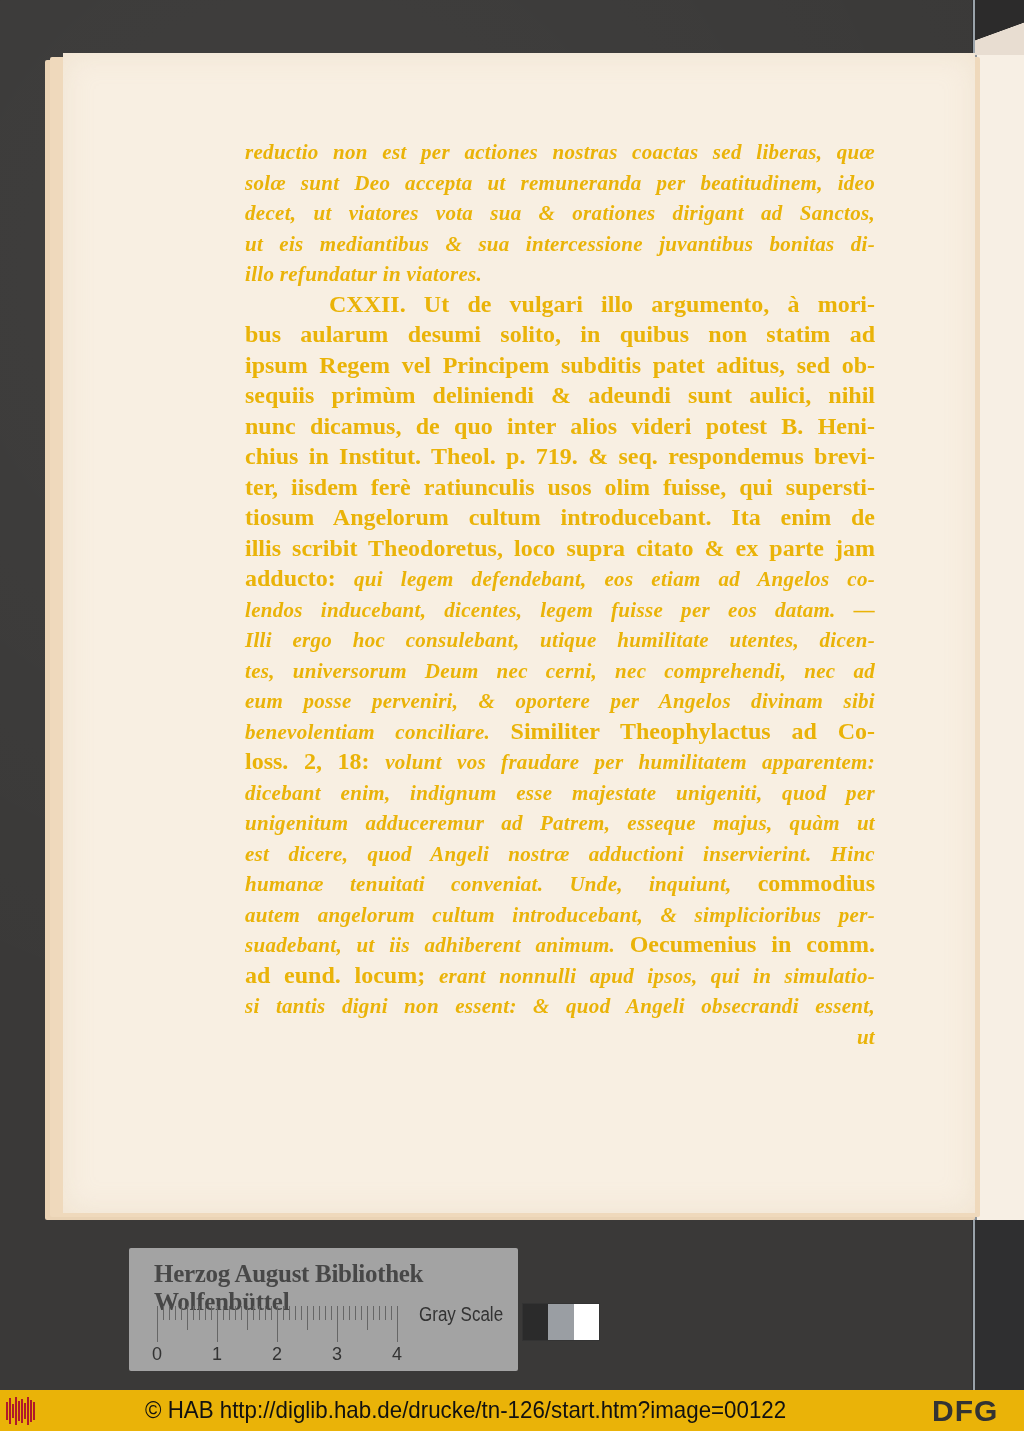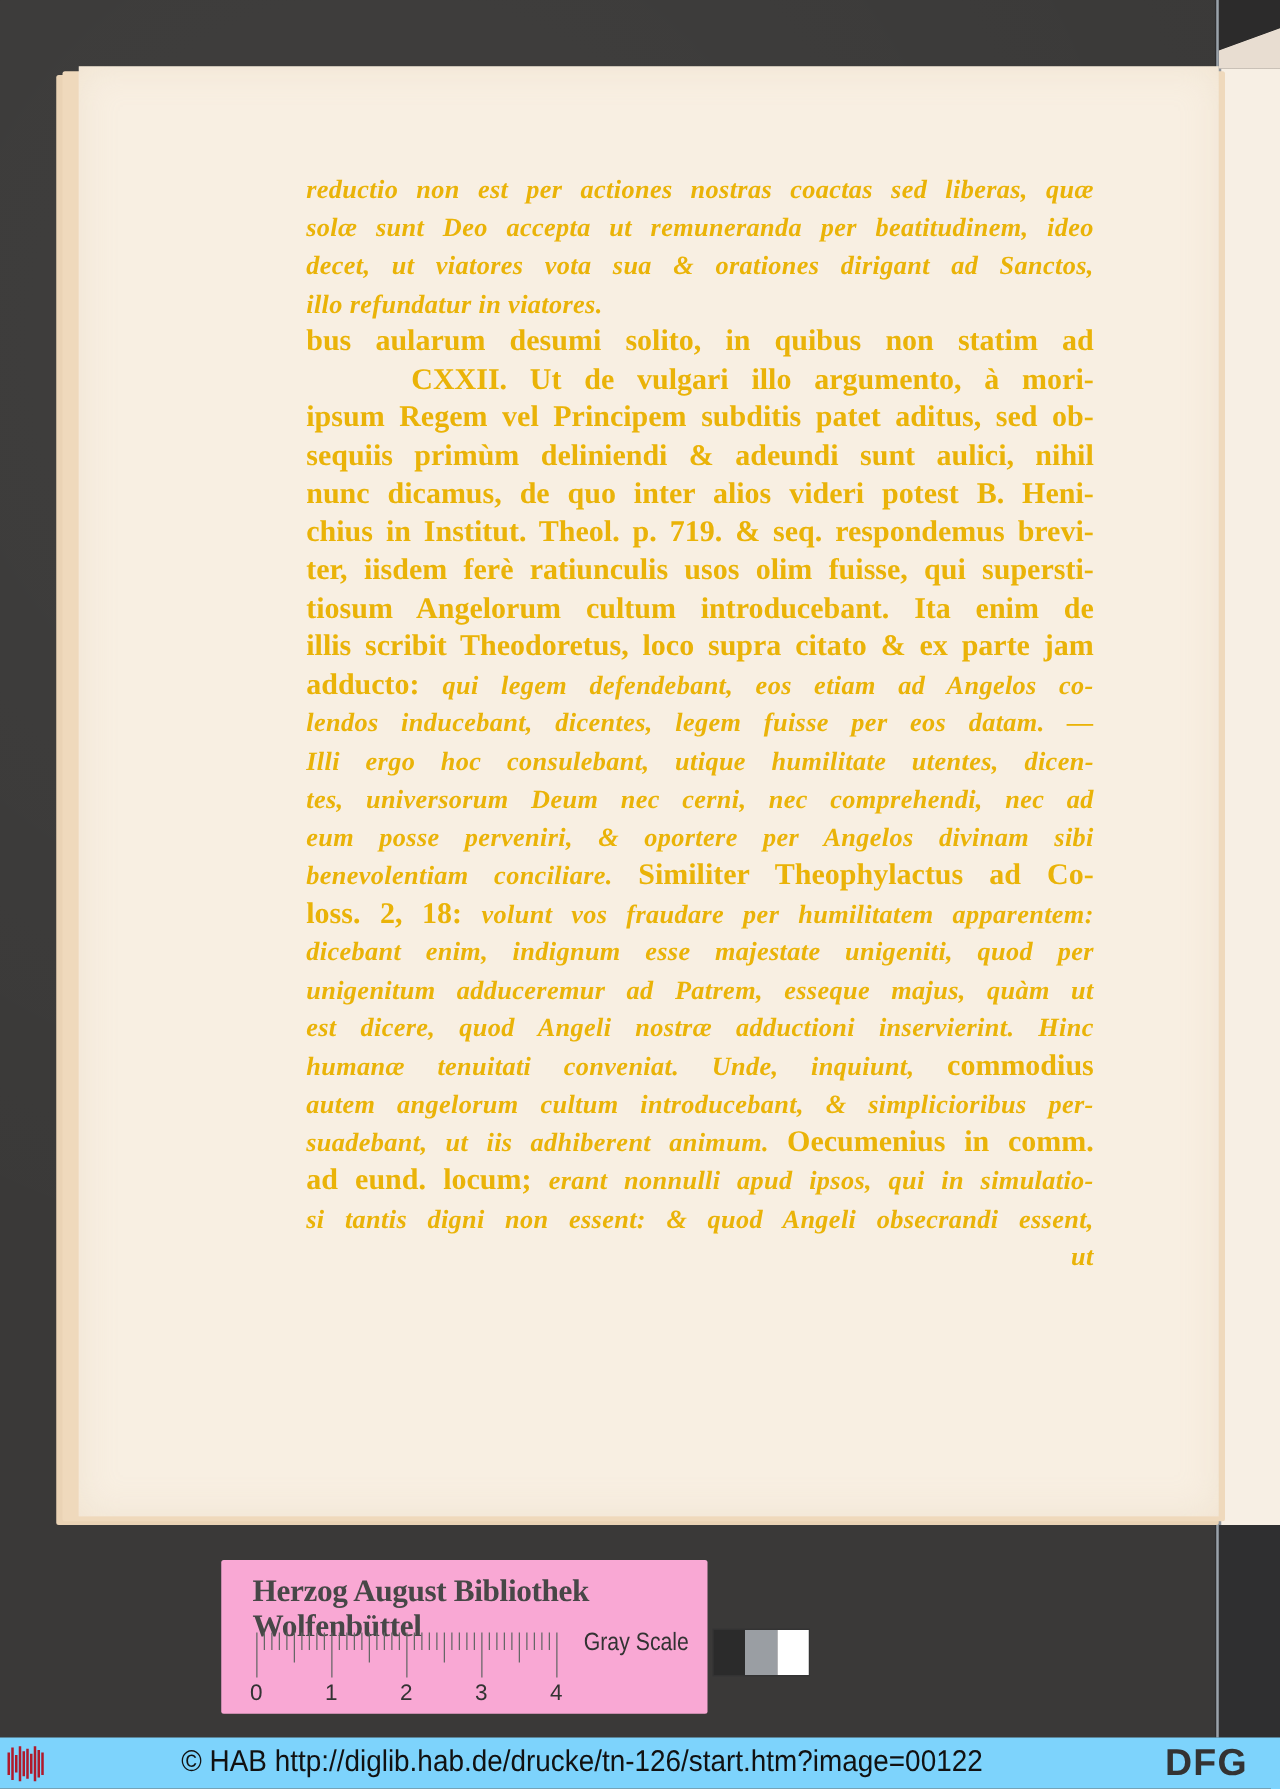--- a/index.html
+++ b/index.html
@@ -48,24 +48,23 @@
     text-align:justify; text-align-last:justify; overflow:visible;
   }
   .line.last { text-align-last:left; }
   .it { font-style:italic; font-size:21px; letter-spacing:0.3px; }
   .rm { font-style:normal; font-size:24px; }
   .indent { padding-left:84px; }
   .catch { text-align:right; text-align-last:right; }
 
   .card {
     position:absolute; left:129px; top:1248px; width:389px; height:123px;
-    background:#f9a8d4;
+    background:#a3a3a3;
     border-radius:2px;
     color:#404040;
-    margin-left:48px;
   }
   .card-title {
     position:absolute; left:25px; top:12px;
     font-family:"Liberation Serif", serif; font-weight:bold;
     font-size:25px; color:#474747; letter-spacing:-0.3px;
   }
   .ruler {
     position:absolute; left:28px; top:58px; width:250px; height:40px;
   }
   .tick { position:absolute; top:0; width:1px; background:#666; }
@@ -79,21 +78,21 @@
     transform:scaleX(0.85); transform-origin:left;
   }
   .gray-swatches {
     position:absolute; left:393px; top:55px; width:76px; height:36px;
     border:1.5px solid #333; display:flex;
   }
   .gray-swatches span { flex:1; }
 
   .footer {
     position:absolute; left:0; top:1390px; width:1024px; height:41px;
-    background:#7dd3fc;
+    background:#eab308;
     display:flex; align-items:center;
   }
   .hab-logo {
     position:absolute; left:6px; top:6px; width:40px; height:30px;
     display:flex; align-items:center; gap:1px;
   }
   .hab-logo i { display:block; width:2px; background:#b0192b; }
   .footer-text {
     position:absolute; left:145px; top:6px;
     font-family:"Liberation Sans", sans-serif; font-size:24px; color:#111;
@@ -118,23 +117,24 @@
 <div class="spine-line"></div>
 
 <div class="page-stack"></div>
 <div class="page-stack s2"></div>
 <div class="page"></div>
 
 <div class="text-block" id="text-block">
     <div class="line"><span class="it">reductio non est per actiones nostras coactas sed liberas, quæ</span></div>
     <div class="line"><span class="it">solæ sunt Deo accepta ut remuneranda per beatitudinem, ideo</span></div>
     <div class="line"><span class="it">decet, ut viatores vota sua &amp; orationes dirigant ad Sanctos,</span></div>
+    <div class="line"><span class="it">ut eis mediantibus &amp; sua intercessione juvantibus bonitas di-</span></div>
     <div class="line last"><span class="it">illo refundatur in viatores.</span></div>
+    <div class="line indent"><span class="rm">CXXII.   Ut de vulgari illo argumento, à mori-</span></div>
     <div class="line"><span class="rm">bus aularum desumi solito, in quibus non statim ad</span></div>
-    <div class="line indent"><span class="rm">CXXII.   Ut de vulgari illo argumento, à mori-</span></div>
     <div class="line"><span class="rm">ipsum Regem vel Principem subditis patet aditus, sed ob-</span></div>
     <div class="line"><span class="rm">sequiis primùm deliniendi &amp; adeundi sunt aulici, nihil</span></div>
     <div class="line"><span class="rm">nunc dicamus, de quo inter alios videri potest B. Heni-</span></div>
     <div class="line"><span class="rm">chius in Institut. Theol. p. 719. &amp; seq. respondemus brevi-</span></div>
     <div class="line"><span class="rm">ter, iisdem ferè ratiunculis usos olim fuisse, qui supersti-</span></div>
     <div class="line"><span class="rm">tiosum Angelorum cultum introducebant.  Ita enim de</span></div>
     <div class="line"><span class="rm">illis scribit Theodoretus, loco supra citato &amp; ex parte jam</span></div>
     <div class="line"><span class="rm">adducto: </span><span class="it">qui legem defendebant, eos etiam ad Angelos co-</span></div>
     <div class="line"><span class="it">lendos inducebant, dicentes, legem fuisse per eos datam. —</span></div>
     <div class="line"><span class="it">Illi ergo hoc consulebant, utique humilitate utentes, dicen-</span></div>

